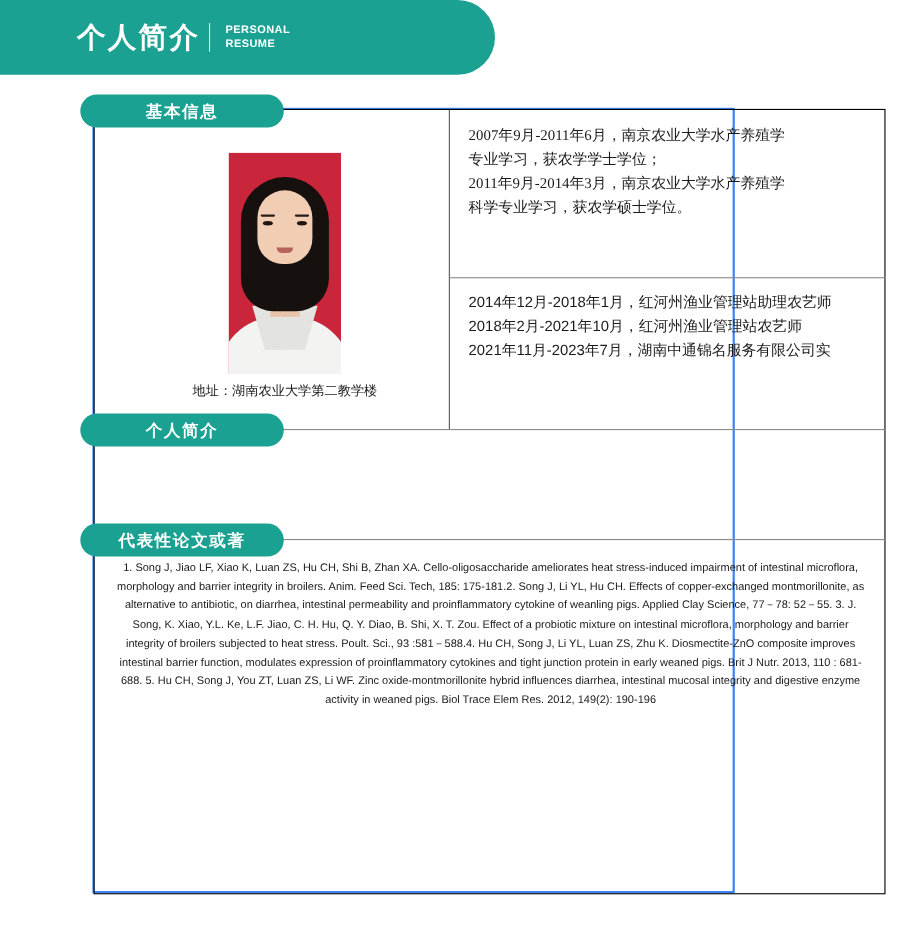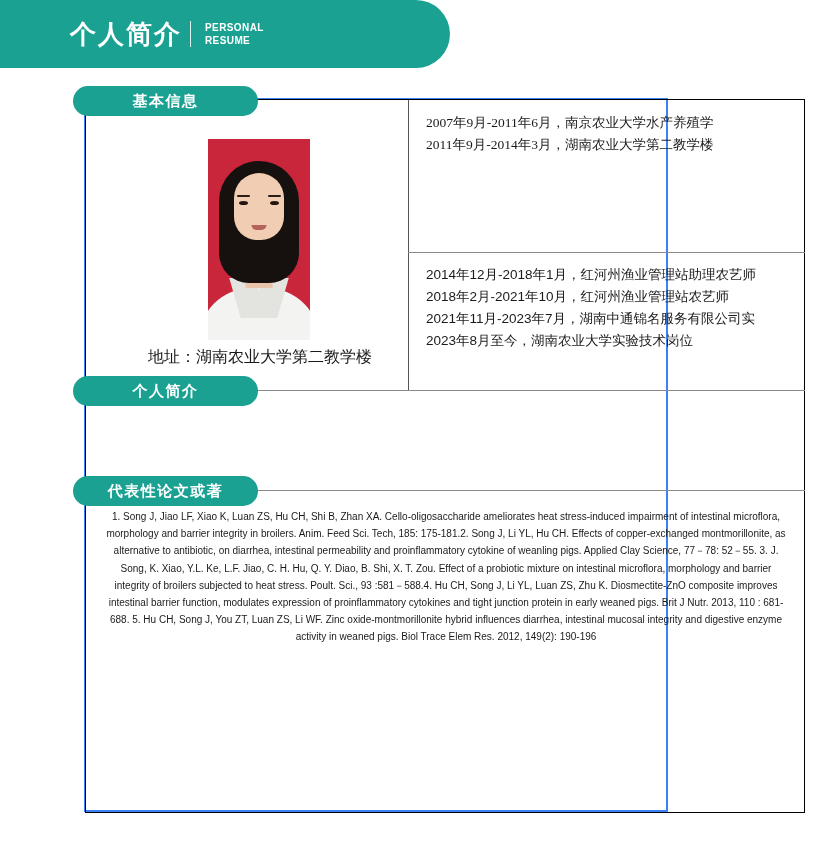--- a/index.html
+++ b/index.html
@@ -227,21 +227,21 @@
     height: 5px;
     background: #b5635c;
     border-radius: 0 0 8px 8px;
   }
   .address {
     position: absolute;
     left: -60px;
     top: 208px;
     width: 222px;
     text-align: center;
-    font-size: 16px;
+    font-size: 12px;
     color: #1a1a1a;
     white-space: nowrap;
   }
 
   
   .block-course {
     position: absolute;
     left: 340px;
     top: 12px;
     width: 368px;
@@ -312,25 +312,26 @@
       <div class="ph-brow-r"></div>
       <div class="ph-eye-l"></div>
       <div class="ph-eye-r"></div>
       <div class="ph-mouth"></div>
     </div>
     <div class="address">地址：湖南农业大学第二教学楼</div>
   </div>
 
   <div class="block-course">
     <span class="line">2007年9月-2011年6月，南京农业大学水产养殖学</span>
-    <span class="line">2011年9月-2014年3月，湖南农业大学第二教学楼</span>
+    <span class="line">专业学习，获农学学士学位；</span>
+    <span class="line">2011年9月-2014年3月，南京农业大学水产养殖学</span>
+    <span class="line">科学专业学习，获农学硕士学位。</span>
   </div>
 
   <div class="block-work">
     <span class="line">2014年12月-2018年1月，红河州渔业管理站助理农艺师</span>
     <span class="line">2018年2月-2021年10月，红河州渔业管理站农艺师</span>
     <span class="line">2021年11月-2023年7月，湖南中通锦名服务有限公司实</span>
-    <span class="line">2023年8月至今，湖南农业大学实验技术岗位</span>
   </div>
 
 
   <div class="block-papers">1. Song J, Jiao LF, Xiao K, Luan ZS, Hu CH, Shi B, Zhan XA. Cello-oligosaccharide ameliorates heat stress-induced impairment of intestinal microflora, morphology and barrier integrity in broilers. Anim. Feed Sci. Tech, 185: 175-181.2. Song J, Li YL, Hu CH. Effects of copper-exchanged montmorillonite, as alternative to antibiotic, on diarrhea, intestinal permeability and proinflammatory cytokine of weanling pigs. Applied Clay Science, 77－78: 52－55. 3. J. Song, K. Xiao, Y.L. Ke, L.F. Jiao, C. H. Hu, Q. Y. Diao, B. Shi, X. T. Zou. Effect of a probiotic mixture on intestinal microflora, morphology and barrier integrity of broilers subjected to heat stress. Poult. Sci., 93 :581－588.4. Hu CH, Song J, Li YL, Luan ZS, Zhu K. Diosmectite-ZnO composite improves intestinal barrier function, modulates expression of proinflammatory cytokines and tight junction protein in early weaned pigs. Brit J Nutr. 2013, 110 : 681-688. 5. Hu CH, Song J, You ZT, Luan ZS, Li WF. Zinc oxide-montmorillonite hybrid influences diarrhea, intestinal mucosal integrity and digestive enzyme activity in weaned pigs. Biol Trace Elem Res. 2012, 149(2): 190-196</div>
 </div>
 
 </body></html>

